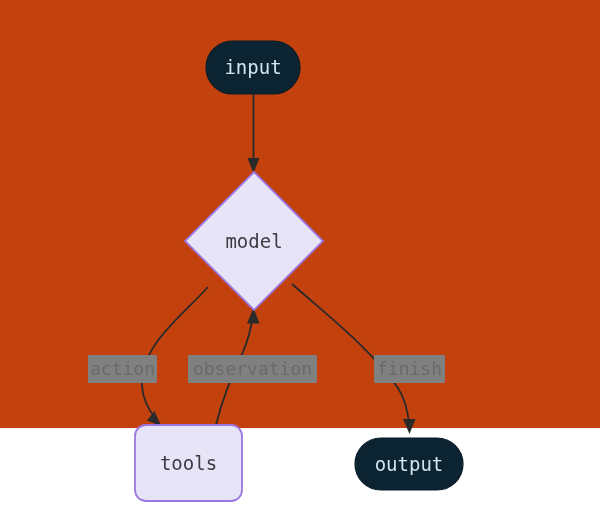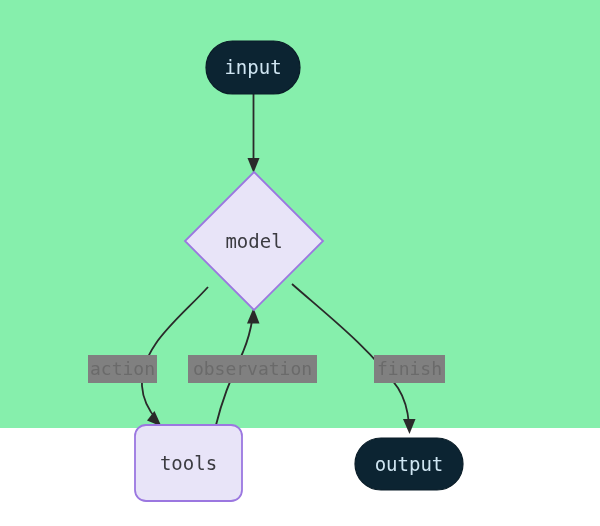--- a/index.html
+++ b/index.html
@@ -10,21 +10,21 @@
   body {
     width: 600px;
     height: 526px;
     overflow: hidden;
     font-family: "DejaVu Sans Mono", "Liberation Mono", monospace;
   }
   #diagram-root {
     position: relative;
     width: 600px;
     height: 428px;
-    background: #86efac;
+    background: #c2410c;
   }
   svg#flow-svg {
     position: absolute;
     left: 0;
     top: 0;
     width: 600px;
     height: 526px;
     display: block;
   }
   .node-text {

